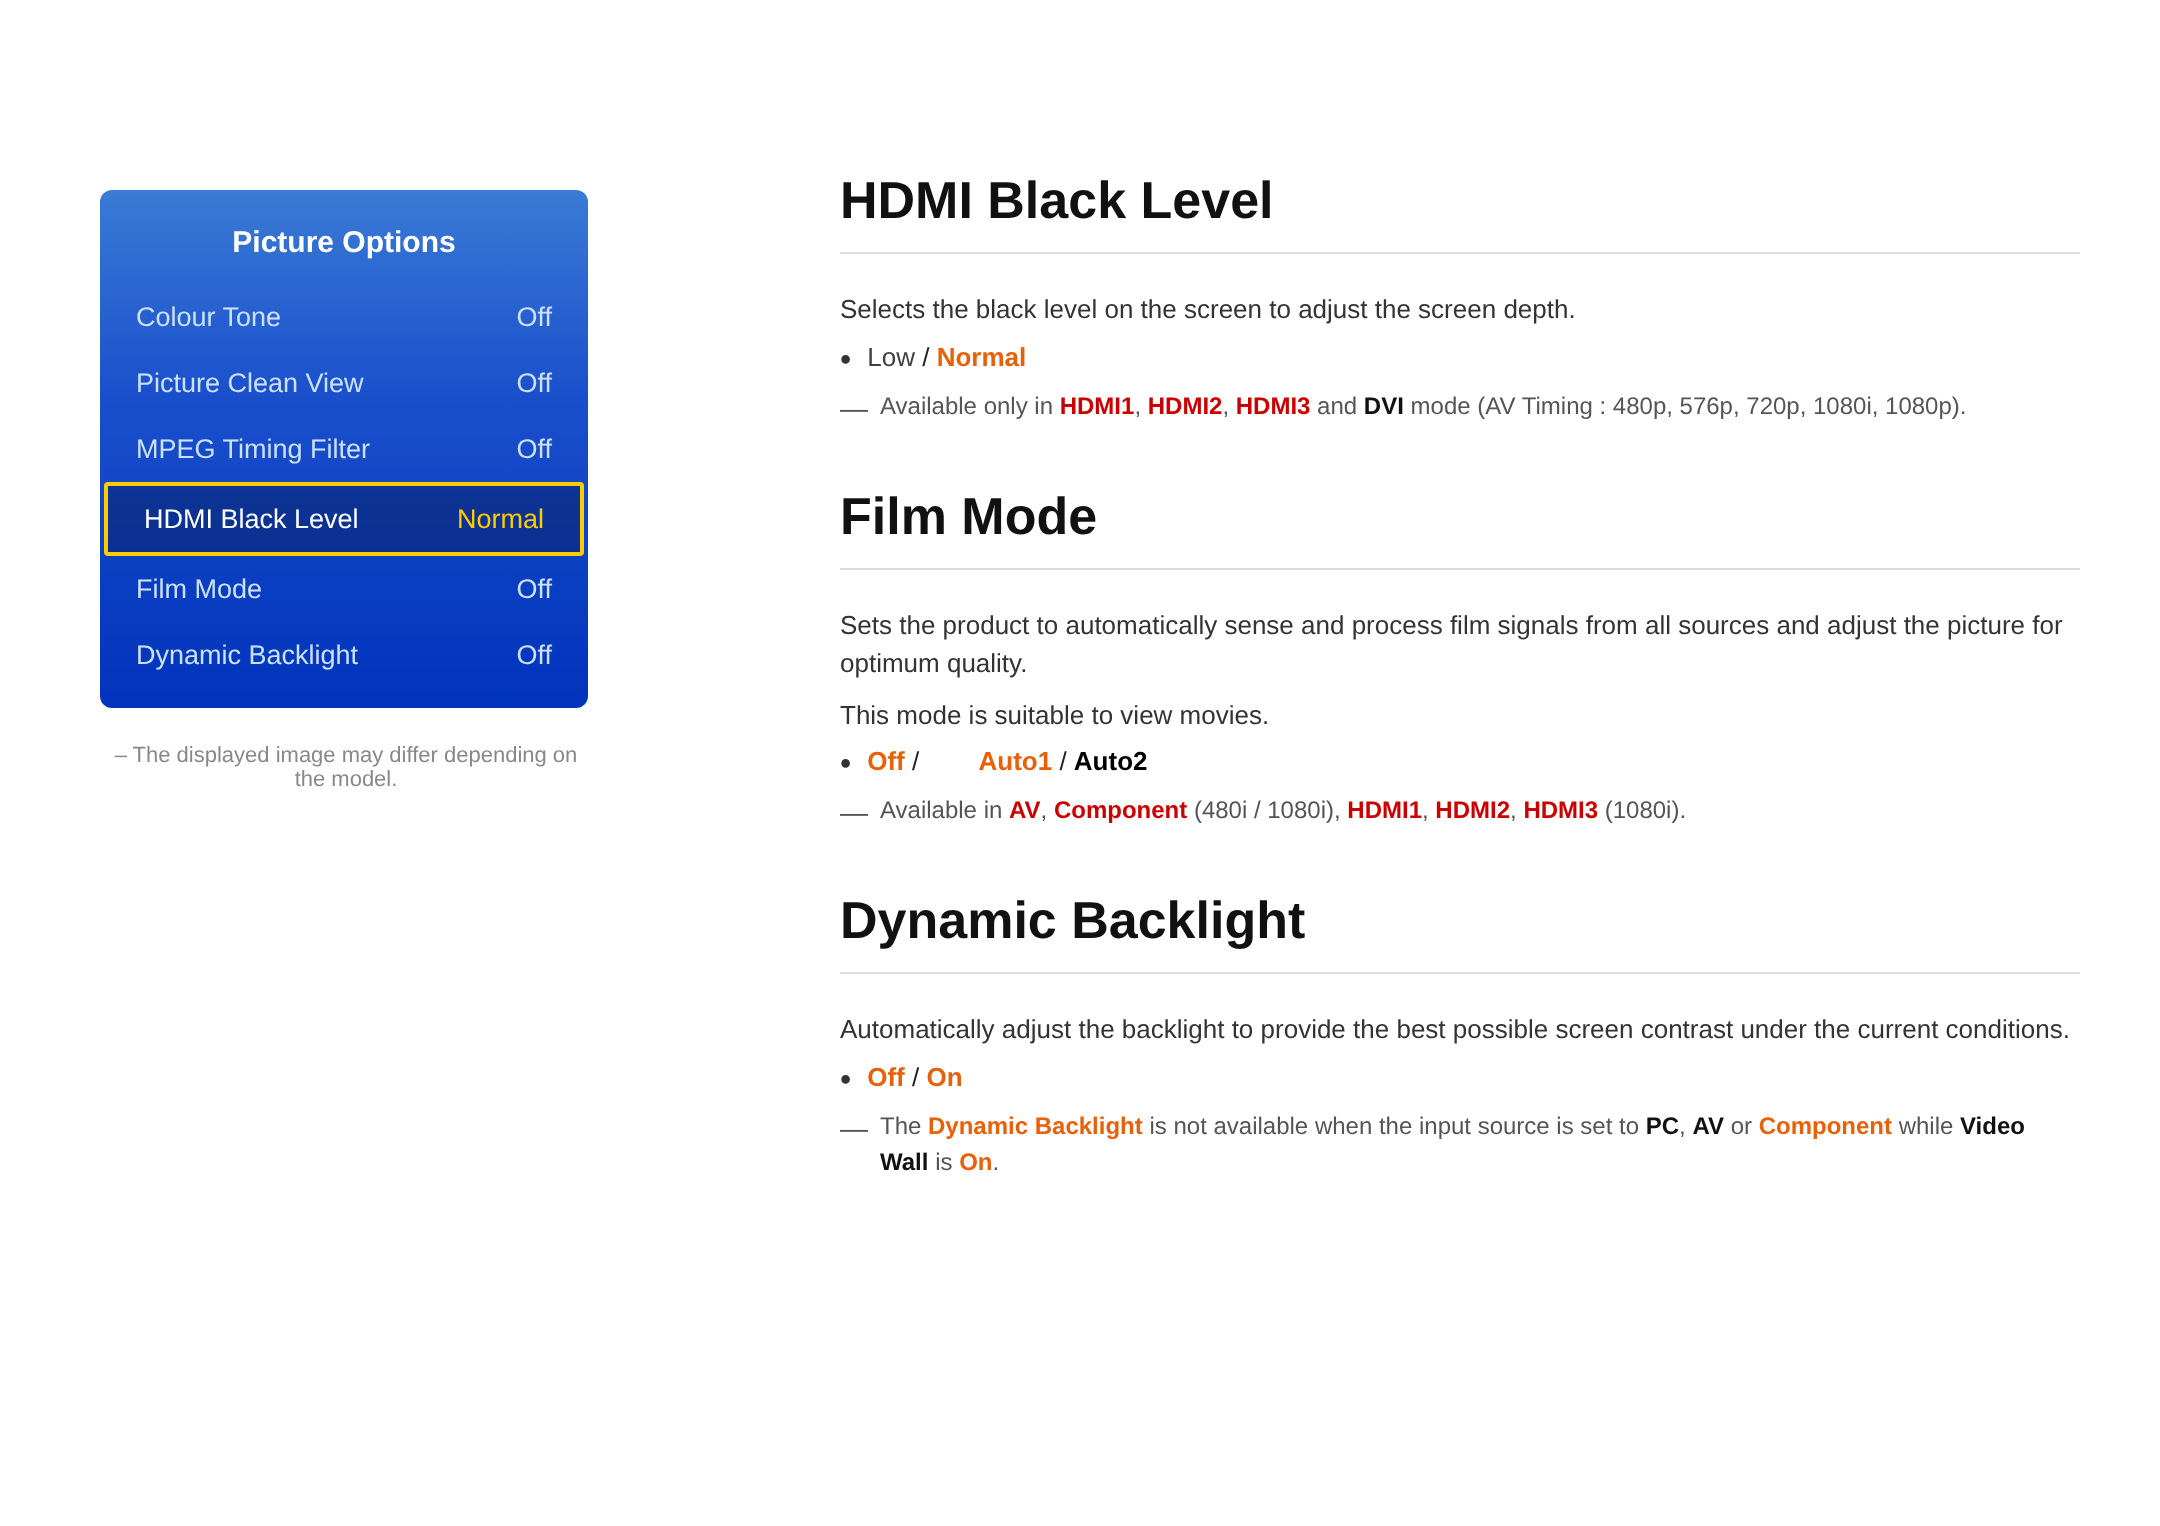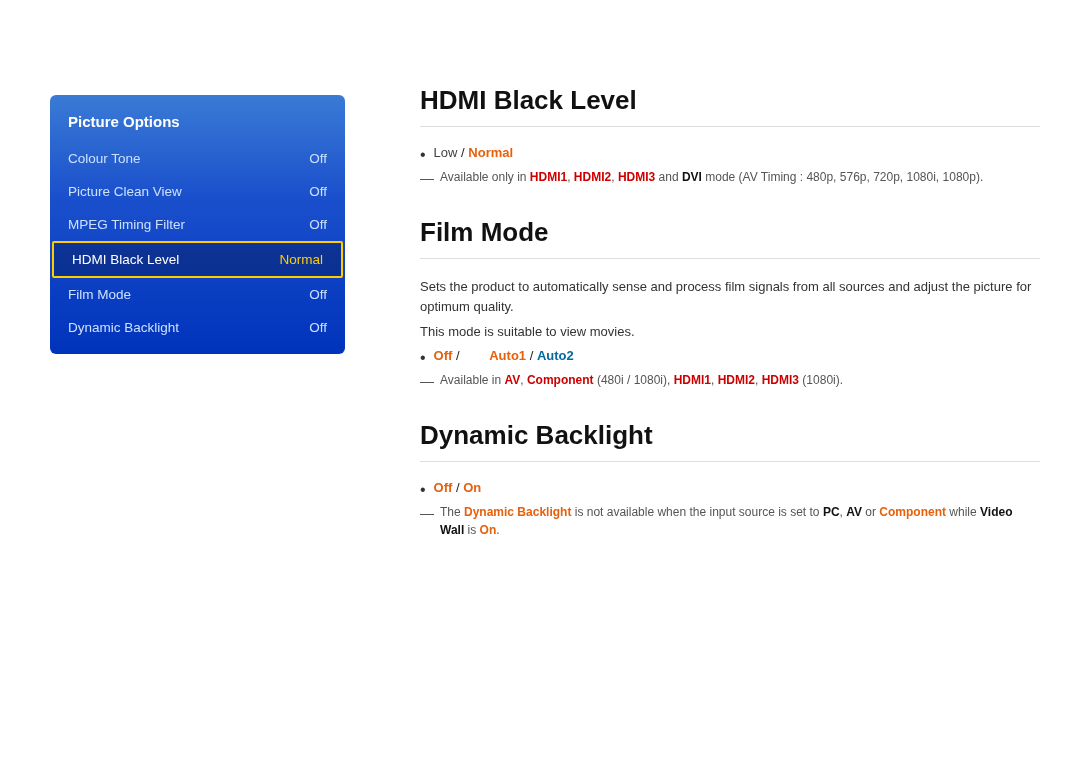--- a/index.html
+++ b/index.html
@@ -12,21 +12,22 @@
       height: 763px;
       overflow: hidden;
       position: relative;
     }
 
     
     .left-panel {
       position: absolute;
       top: 95px;
       left: 50px;
-      width: 295px;
+      width: 244px;
+      text-align: center;
     }
 
     .menu-box {
       background: linear-gradient(180deg, #3a7bd5 0%, #1a4fcc 40%, #0033bb 100%);
       border-radius: 6px;
       overflow: hidden;
       padding: 10px 0;
     }
 
     .menu-title {
@@ -166,53 +167,56 @@
         <div class="menu-item">
           <span class="item-label">Film Mode</span>
           <span class="item-value">Off</span>
         </div>
         <div class="menu-item">
           <span class="item-label">Dynamic Backlight</span>
           <span class="item-value">Off</span>
         </div>
       </div>
   </div>
+  <div class="footnote">–  The displayed image may differ depending on the model.</div>
 </div>
 
 <div class="right-content">
   <div id="sections-container">
       <div class="section">
         <div class="section-title">HDMI Black Level</div>
         <hr class="section-divider">
+        <div class="section-desc">Selects the black level on the screen to adjust the screen depth.</div>
         <div class="bullet-line">
           <span class="bullet">•</span>
           <span><span style="color: #404040; font-weight: normal;">Low</span><span> / </span><span style="color: rgb(232, 96, 10); font-weight: bold;">Normal</span></span>
         </div>
         <div class="note-line">
           <span class="note-dash">—</span>
           <span><span>Available only in </span><span style="color: rgb(204, 0, 0); font-weight: bold;">HDMI1</span><span>, </span><span style="color: rgb(204, 0, 0); font-weight: bold;">HDMI2</span><span>, </span><span style="color: rgb(204, 0, 0); font-weight: bold;">HDMI3</span><span> and </span><span style="font-weight: bold; color: rgb(17, 17, 17);">DVI</span><span> mode (AV Timing : 480p, 576p, 720p, 1080i, 1080p).</span></span>
         </div>
       </div>
       <div class="section">
         <div class="section-title">Film Mode</div>
         <hr class="section-divider">
         <div class="section-desc">Sets the product to automatically sense and process film signals from all sources and adjust the picture for optimum quality.</div>
         <div class="section-desc">This mode is suitable to view movies.</div>
         <div class="bullet-line">
           <span class="bullet">•</span>
-          <span><span style="color: rgb(232, 96, 10); font-weight: bold;">Off</span><span> / </span><span style="color: rgb(232, 96, 10); font-weight: bold; margin-left: 26px;">Auto1</span><span> / </span><span style="color: #0369a1; font-weight: bold;">Auto2</span></span>
+          <span><span style="color: rgb(232, 96, 10); font-weight: bold;">Off</span><span> / </span><span style="color: rgb(232, 96, 10); font-weight: bold; margin-left: 26px;">Auto1</span><span> / </span><span style="color: #000000; font-weight: bold;">Auto2</span></span>
         </div>
         <div class="note-line">
           <span class="note-dash">—</span>
           <span><span>Available in </span><span style="color: rgb(204, 0, 0); font-weight: bold;">AV</span><span>, </span><span style="color: rgb(204, 0, 0); font-weight: bold;">Component</span><span> (480i / 1080i), </span><span style="color: rgb(204, 0, 0); font-weight: bold;">HDMI1</span><span>, </span><span style="color: rgb(204, 0, 0); font-weight: bold;">HDMI2</span><span>, </span><span style="color: rgb(204, 0, 0); font-weight: bold;">HDMI3</span><span> (1080i).</span></span>
         </div>
       </div>
       <div class="section">
         <div class="section-title">Dynamic Backlight</div>
         <hr class="section-divider">
+        <div class="section-desc">Automatically adjust the backlight to provide the best possible screen contrast under the current conditions.</div>
         <div class="bullet-line">
           <span class="bullet">•</span>
           <span><span style="color: rgb(232, 96, 10); font-weight: bold;">Off</span><span> / </span><span style="color: rgb(232, 96, 10); font-weight: bold;">On</span></span>
         </div>
         <div class="note-line">
           <span class="note-dash">—</span>
           <span><span>The </span><span style="color: rgb(232, 96, 10); font-weight: bold;">Dynamic Backlight</span><span> is not available when the input source is set to </span><span style="font-weight: bold; color: rgb(17, 17, 17);">PC</span><span>, </span><span style="font-weight: bold; color: rgb(17, 17, 17);">AV</span><span> or </span><span style="color: rgb(232, 96, 10); font-weight: bold;">Component</span><span> while </span><span style="font-weight: bold; color: rgb(17, 17, 17);">Video Wall</span><span> is </span><span style="color: rgb(232, 96, 10); font-weight: bold;">On</span><span>.</span></span>
         </div>
       </div>
     </div>

